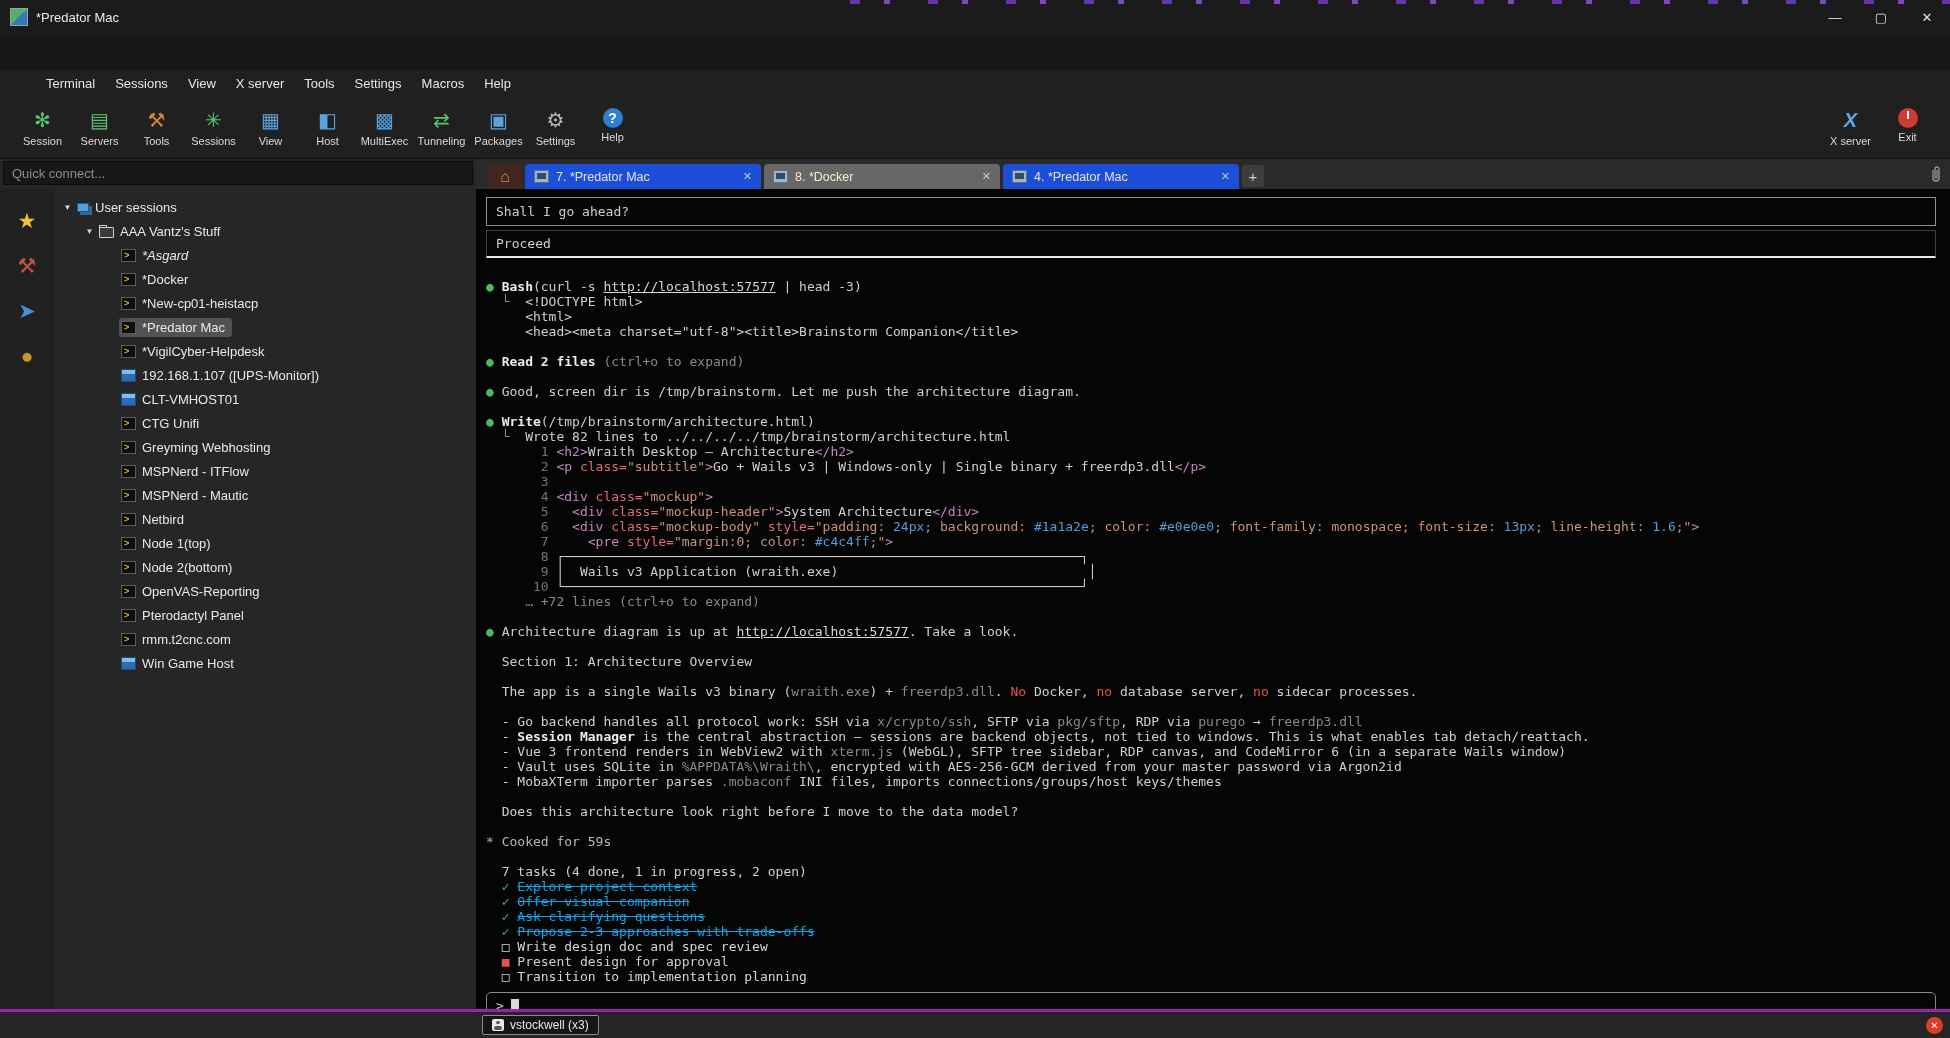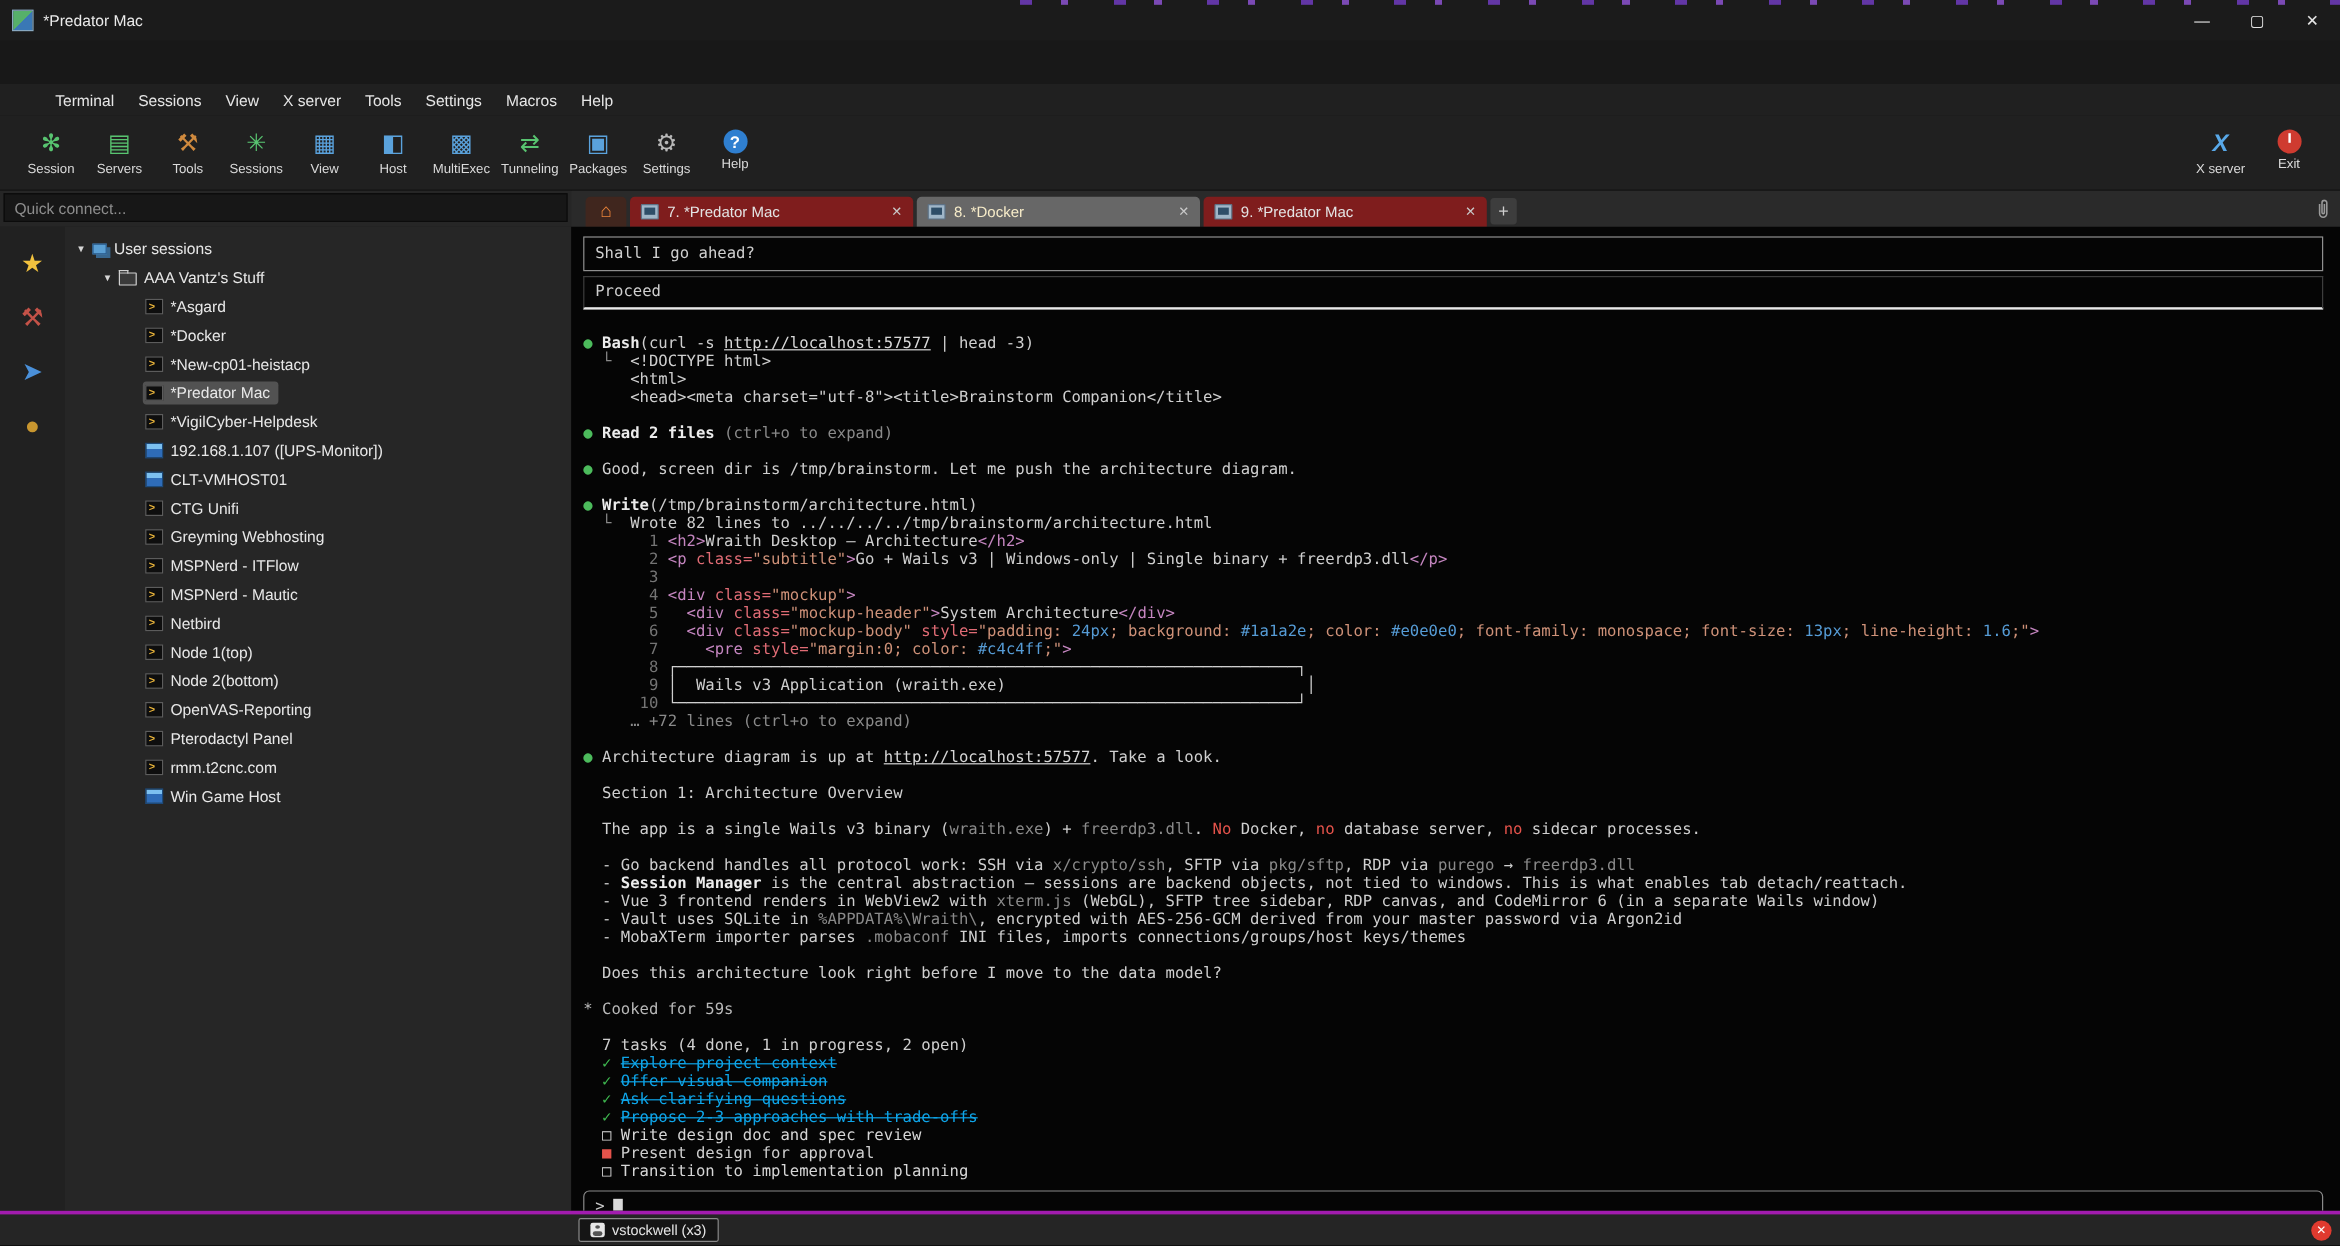--- a/index.html
+++ b/index.html
@@ -32,21 +32,21 @@
   .ic-power::after{content:"";position:absolute;left:9px;top:3px;width:2px;height:8px;background:#fff;}
 
   
   .midrow{height:30px;display:flex;flex:none;background:#252525;}
   .qc-wrap{width:476px;flex:none;background:#262626;padding:2px 3px;box-sizing:border-box;}
   .qc{width:100%;height:24px;box-sizing:border-box;background:#171717;border:1px solid #0b0b0b;color:#cfcfcf;font-size:13px;padding:0 8px;outline:none;}
   .qc::placeholder{color:#8d8d8d;}
   .tabbar{flex:1;display:flex;align-items:flex-end;background:#2a2a2a;padding-left:12px;min-width:0;}
   .tabs-host{display:flex;align-items:flex-end;gap:3px;}
   .tab-home{width:34px;height:25px;background:#40261e;border-radius:4px 4px 0 0;display:flex;align-items:center;justify-content:center;color:#e8833a;font-size:16px;}
-  .tab{height:25px;min-width:236px;box-sizing:border-box;background:#7f1d1d;border-radius:4px 4px 0 0;display:flex;align-items:center;padding:0 9px;gap:7px;color:#e4e4e4;font-size:12.5px;}
+  .tab{height:25px;min-width:236px;box-sizing:border-box;background:#1d4ed8;border-radius:4px 4px 0 0;display:flex;align-items:center;padding:0 9px;gap:7px;color:#e4e4e4;font-size:12.5px;}
   .tab.active{background:#676767;color:#f7ecc9;}
   .tab-spacer{flex:1;}
   .tab-close{color:#c9c9c9;font-size:11px;}
   .tab-mon{width:13px;height:11px;background:#9fb6c8;border:1px solid #5d7286;border-radius:1px;position:relative;flex:none;}
   .tab-mon::after{content:"";position:absolute;left:2px;top:2px;right:2px;bottom:3px;background:#2e4e68;}
   .tab-plus{width:22px;height:22px;margin-bottom:2px;background:#3d3d3d;color:#cfcfcf;display:flex;align-items:center;justify-content:center;font-size:15px;border-radius:3px;}
   .clip-wrap{margin-left:auto;margin-right:8px;display:flex;align-items:center;height:100%;}
 
   
   .content{flex:1;display:flex;min-height:0;}
@@ -204,21 +204,21 @@
             <span class="tab-close">✕</span>
           </div>
           <div class="tab active">
             <span class="tab-mon"></span>
             <span class="tab-label">8. *Docker</span>
             <span class="tab-spacer"></span>
             <span class="tab-close">✕</span>
           </div>
           <div class="tab">
             <span class="tab-mon"></span>
-            <span class="tab-label">9. *Predator Mac</span>
+            <span class="tab-label">4. *Predator Mac</span>
             <span class="tab-spacer"></span>
             <span class="tab-close">✕</span>
           </div>
           <div class="tab-plus">+</div>
         </div>
       <div class="clip-wrap">
         <svg width="12" height="16" viewBox="0 0 12 16">
           <path d="M3 4 v8 a3 3 0 0 0 6 0 V3 a2 2 0 0 0 -4 0 v8 a1 1 0 0 0 2 0 V4" fill="none" stroke="#9a9a9a" stroke-width="1.3"></path>
         </svg>
       </div>
@@ -250,21 +250,21 @@
               <span class="tlabel">User sessions</span>
             </span>
           </div>
           <div class="trow" style="padding-left: 28px;">
             <span class="arrow">▼</span>
             <span class="row-body">
               <span class="ico ico-folder"></span>
               <span class="tlabel">AAA Vantz's Stuff</span>
             </span>
           </div>
-          <div class="trow" style="padding-left: 50px;">
+          <div class="trow" style="padding-left: 50px; font-style: italic;">
             <span class="arrow"></span>
             <span class="row-body">
               <span class="ico ico-ssh"></span>
               <span class="tlabel">*Asgard</span>
             </span>
           </div>
           <div class="trow" style="padding-left: 50px;">
             <span class="arrow"></span>
             <span class="row-body">
               <span class="ico ico-ssh"></span>

